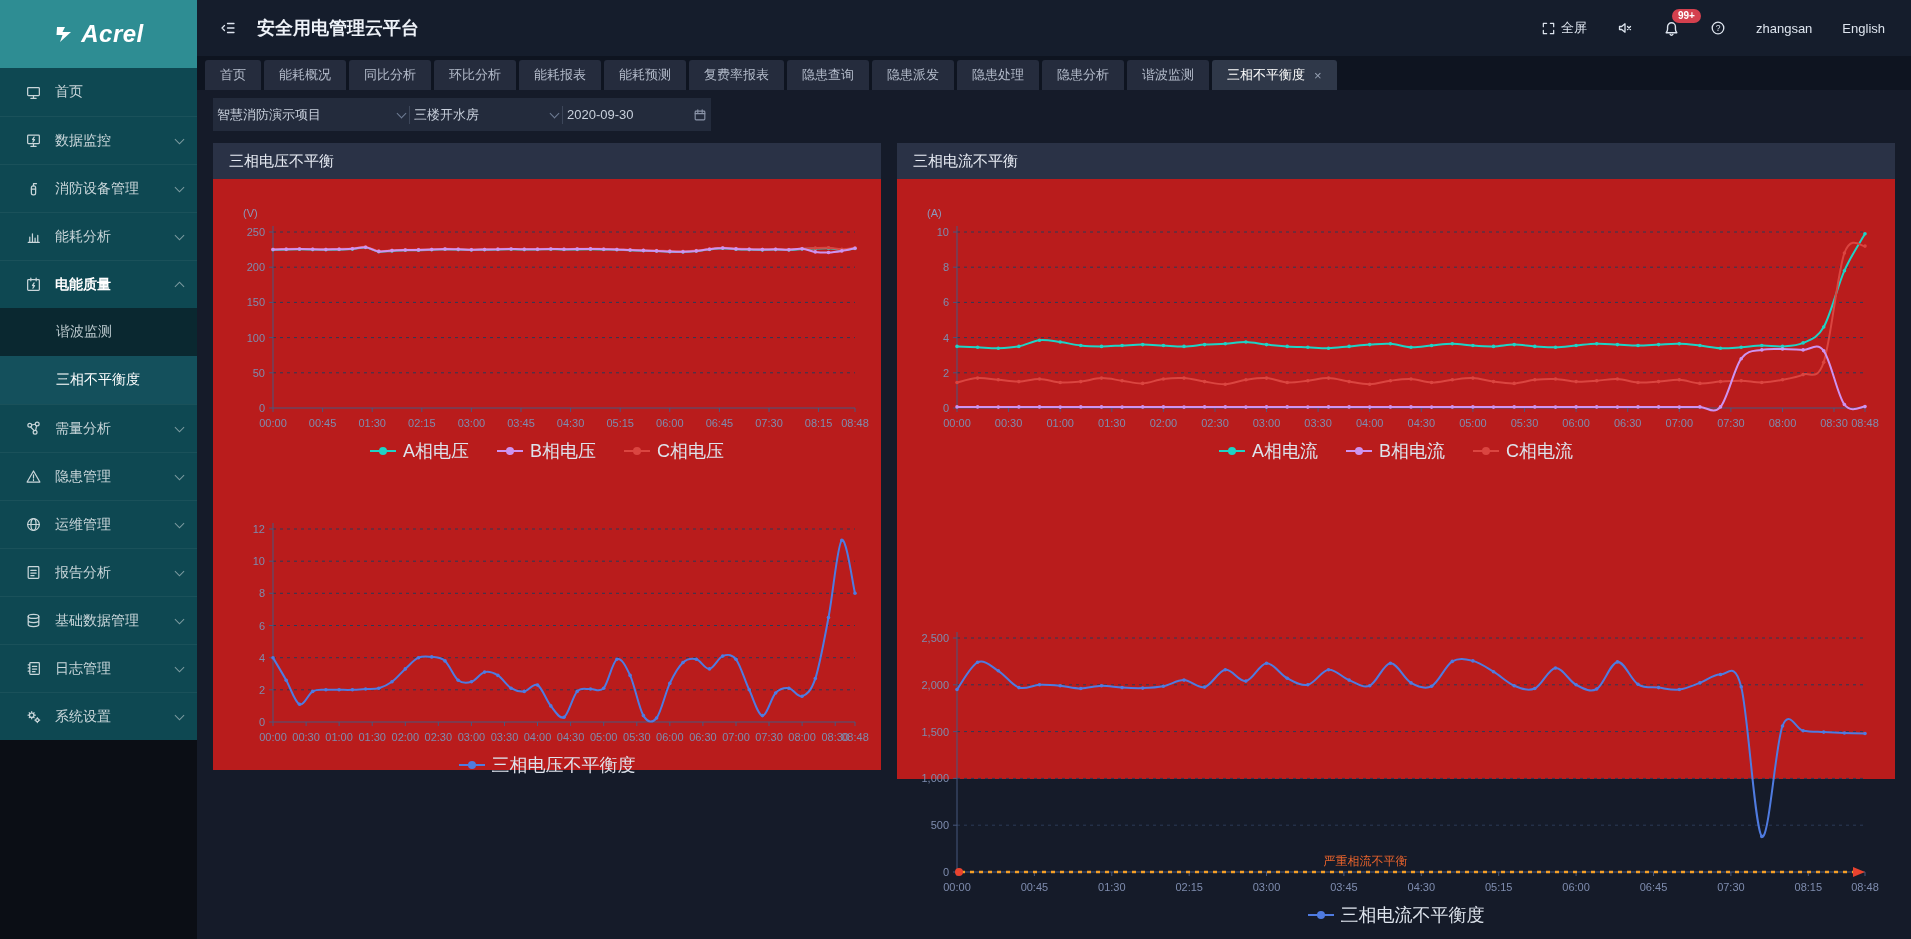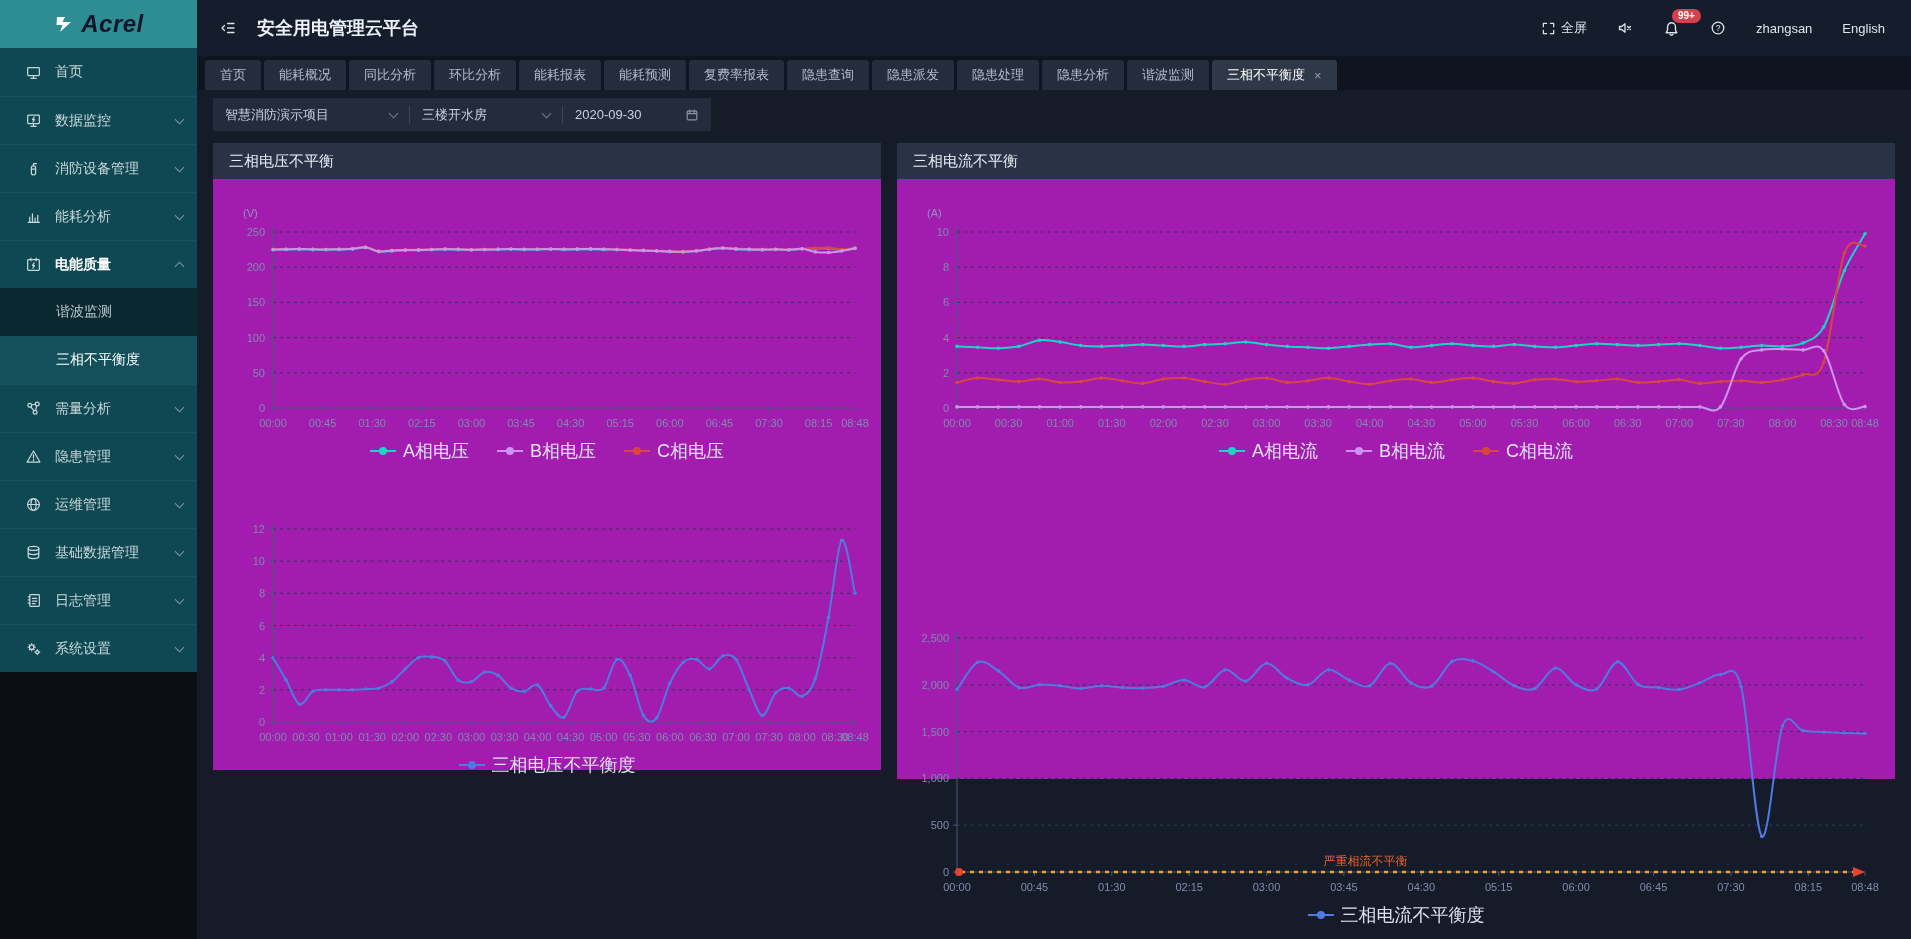--- a/index.html
+++ b/index.html
@@ -1,20 +1,20 @@
 <!DOCTYPE html>
 <html><head>
 <meta charset="utf-8">
 <style>
   html,body{margin:0;padding:0;background:#0b0e15;}
   *{box-sizing:border-box;font-family:"Liberation Sans","DejaVu Sans",sans-serif;}
   .app{width:1911px;height:939px;display:flex;overflow:hidden;position:relative;}
   
   .sidebar{width:197px;display:flex;flex-direction:column;background:#0b0e15;flex:none;}
-  .logo{height:48px;background:#2e8d93;display:flex;align-items:center;justify-content:center;gap:6px;color:#0f172a;}
+  .logo{height:68px;background:#2e8d93;display:flex;align-items:center;justify-content:center;gap:6px;color:#ffffff;}
   .logo .brand{font-size:24px;font-weight:bold;font-style:italic;letter-spacing:.5px;}
   .menu{background:#0e4852;}
   .mi{height:48px;display:flex;align-items:center;padding:0 14px 0 24px;gap:13px;color:#c9d6da;font-size:14px;cursor:pointer;border-top:1px solid rgba(255,255,255,.05);}
   .mi:first-child{border-top:none;}
   .mi .micon{width:18px;height:18px;display:flex;align-items:center;justify-content:center;flex:none;}
   .mi .mlabel{flex:1;white-space:nowrap;}
   .mi.parent-active{color:#fff;font-weight:bold;}
   .sub .mi{padding-left:56px;background:#0a2830;border-top:none;color:#bccace;}
   .sub .mi.active{background:#14505c;color:#fff;}
   .chev{width:7px;height:7px;border-right:1.4px solid rgba(255,255,255,.45);border-bottom:1.4px solid rgba(255,255,255,.45);transform:rotate(45deg);margin-top:-3px;flex:none;}
@@ -29,26 +29,26 @@
   .badge{position:absolute;top:-11px;left:9px;background:#d4404e;color:#fff;font-size:10px;border-radius:9px;padding:2px 6px;line-height:1;}
   svg.ic{stroke:#dde4ee;fill:none;stroke-width:1.3;stroke-linecap:round;stroke-linejoin:round;}
   
   .tabbar{height:34px;background:#0e1420;display:flex;align-items:flex-end;padding-left:8px;gap:3px;flex:none;}
   .tab{height:30px;display:flex;align-items:center;padding:0 15px;background:#252c3d;color:#b4bccb;font-size:13px;border-radius:3px 3px 0 0;cursor:pointer;white-space:nowrap;}
   .tab.active{background:#2f3849;color:#ffffff;}
   .tab .x{margin-left:9px;color:#96a0b2;font-size:13px;}
   
   .content{flex:1;background:#151b29;padding:8px 16px 0 16px;overflow:hidden;}
   .filterbar{height:33px;width:498px;background:#232b3c;display:flex;align-items:center;margin-bottom:12px;}
-  .fsel{display:flex;align-items:center;justify-content:space-between;padding:0 12px;color:#c8d0dc;font-size:13px;cursor:pointer;height:100%;}
+  .fsel{display:flex;align-items:center;justify-content:space-between;padding:0 4px;color:#c8d0dc;font-size:13px;cursor:pointer;height:100%;}
   .fsel .chev{border-color:#6f7d95;}
   .f1{width:196px;} .f2{width:152px;} .f3{width:148px;}
   .vdiv{width:1px;height:18px;background:#3c4659;flex:none;}
   .panels{display:flex;gap:16px;align-items:flex-start;}
-  .panel{background:#a21caf;flex:none;}
+  .panel{background:#b91c1c;flex:none;}
   .panel-left{width:668px;height:627px;}
   .panel-right{width:998px;height:636px;}
   .panel-header{height:36px;background:#2a3246;color:#e8ecf4;font-size:15px;display:flex;align-items:center;padding:0 16px;}
   .chart{padding:0 12px;}
   .chart-top{margin-top:25px;}
   .legend{height:26px;display:flex;align-items:center;justify-content:center;gap:28px;color:#dde3ec;font-size:18px;}
   .litem{display:flex;align-items:center;gap:7px;cursor:pointer;}
   .g-left{height:37px;} .g-right{height:146px;}
 </style>
 </head>
@@ -143,20 +143,30 @@
         </div>
         <div class="mi">
           <span class="micon">
             <svg width="17" height="17" viewBox="0 0 16 16" style="stroke:#c9d6da;fill:none;stroke-width:1.15;stroke-linecap:round;stroke-linejoin:round">
               <circle cx="8" cy="8" r="5.5"></circle>
               <ellipse cx="8" cy="8" rx="2.4" ry="5.5"></ellipse>
               <path d="M2.5 8h11"></path>
             </svg>
           </span>
           <span class="mlabel">运维管理</span>
+          <i class="chev"></i>
+        </div>
+        <div class="mi">
+          <span class="micon">
+            <svg width="17" height="17" viewBox="0 0 16 16" style="stroke:#c9d6da;fill:none;stroke-width:1.15;stroke-linecap:round;stroke-linejoin:round">
+              <rect x="3" y="2.5" width="10" height="11" rx="0.8"></rect>
+              <path d="M5.5 6h5M5.5 8.5h5M5.5 11h3"></path>
+            </svg>
+          </span>
+          <span class="mlabel">报告分析</span>
           <i class="chev"></i>
         </div>
         <div class="mi">
           <span class="micon">
             <svg width="17" height="17" viewBox="0 0 16 16" style="stroke:#c9d6da;fill:none;stroke-width:1.15;stroke-linecap:round;stroke-linejoin:round">
               <ellipse cx="8" cy="4.2" rx="5" ry="1.9"></ellipse>
               <path d="M3 4.2v7.6c0 1 2.2 1.9 5 1.9s5-.9 5-1.9V4.2M3 8c0 1 2.2 1.9 5 1.9S13 9 13 8"></path>
             </svg>
           </span>
           <span class="mlabel">基础数据管理</span>

